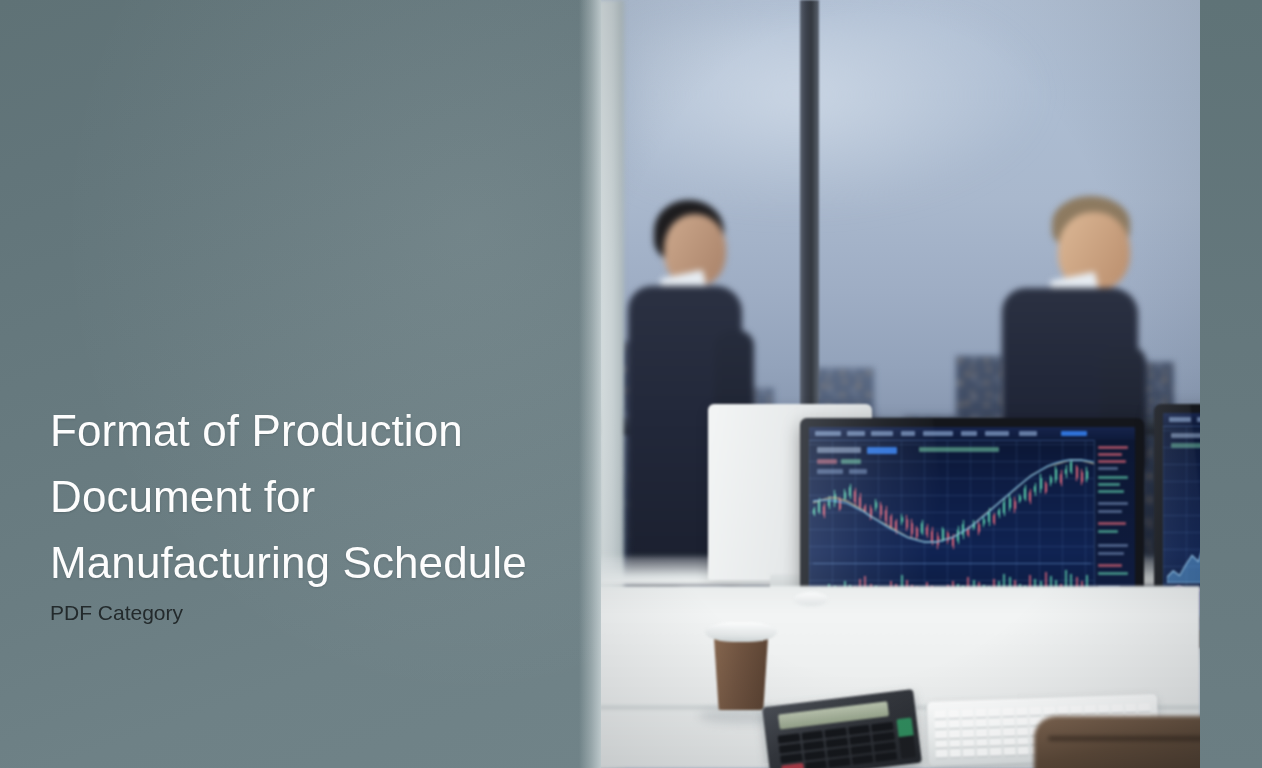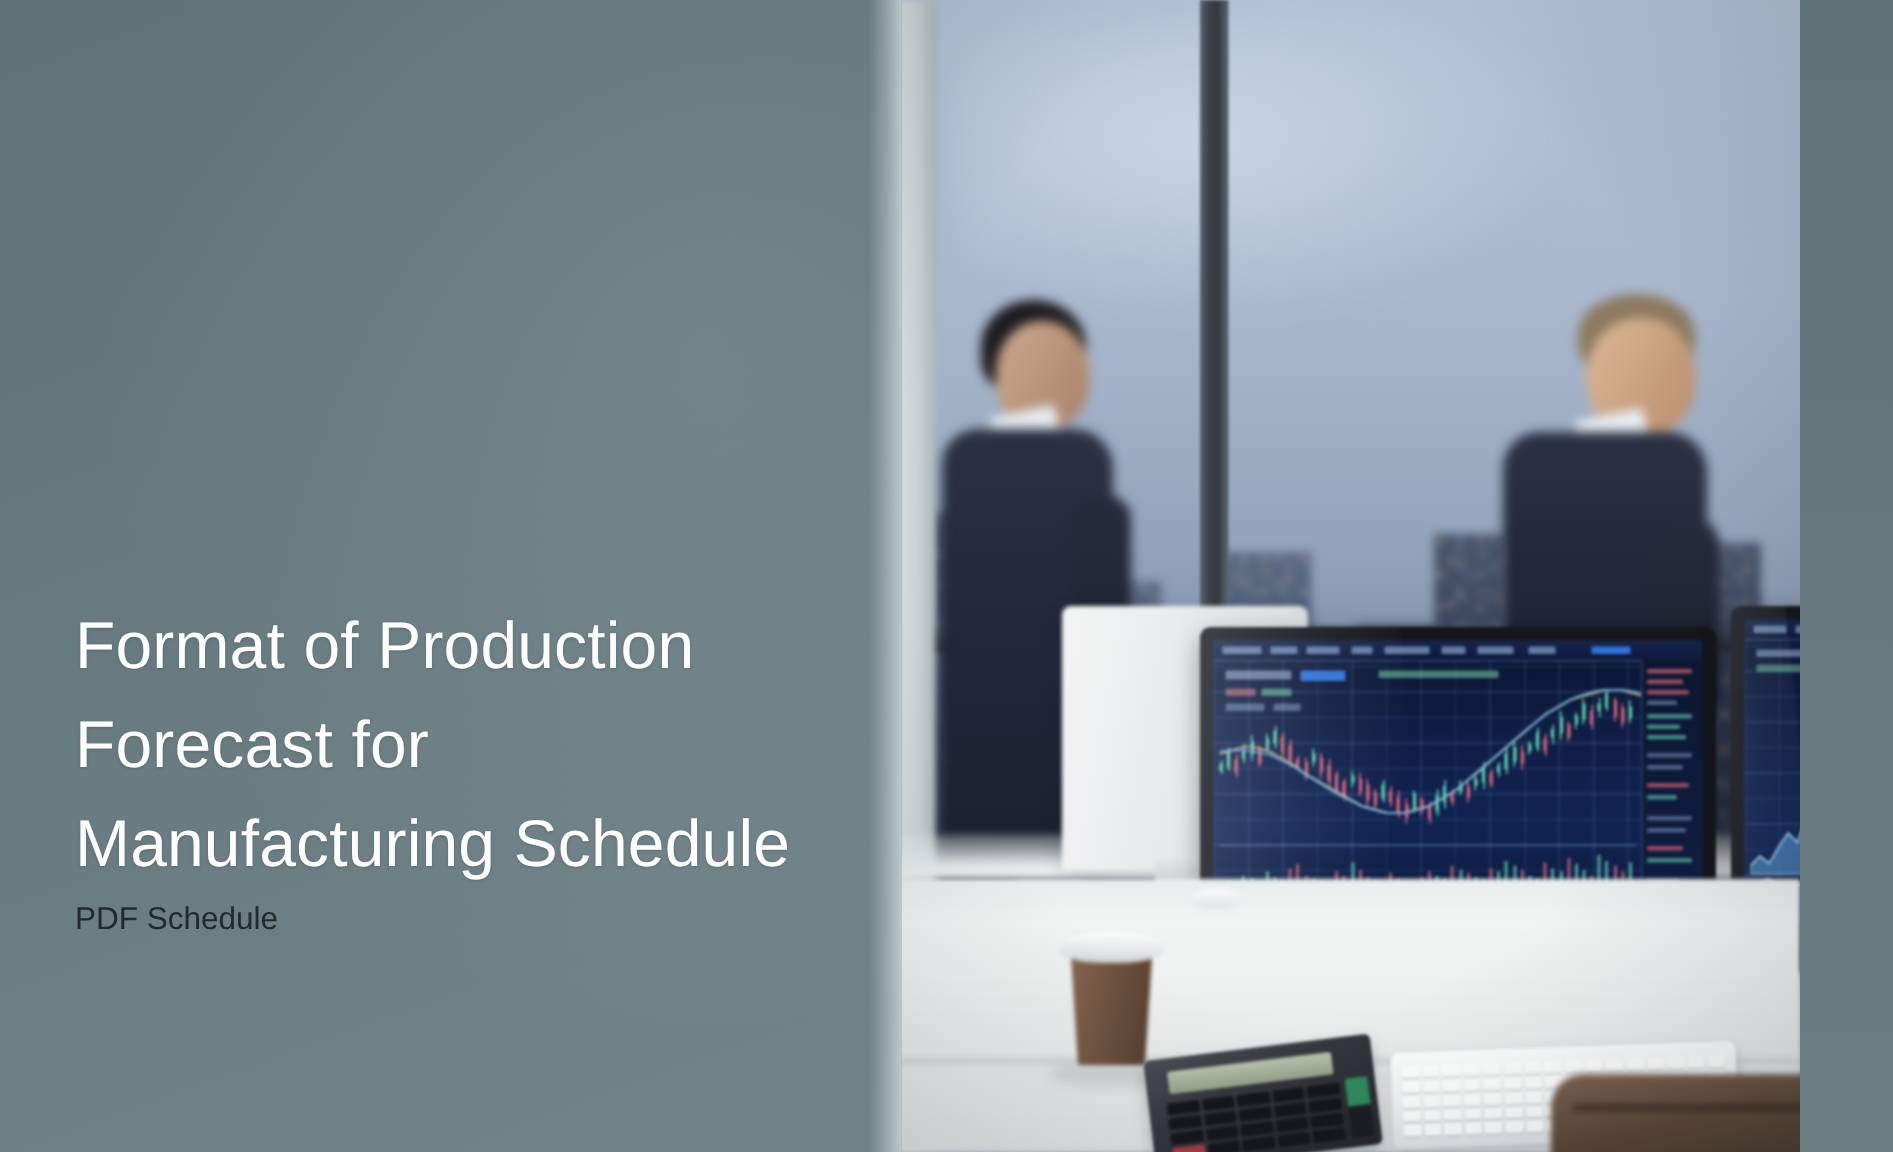--- a/index.html
+++ b/index.html
@@ -1030,19 +1030,19 @@
   </div>
 
   <div class="right-strip"></div>
 
   <div class="panel">
     <div class="panel-sheen"></div>
     <div class="panel-edge"></div>
 
     <div class="panel-content">
       <h1 class="hero-title">Format of Production
-Forecast for
+Document for
 Manufacturing Schedule</h1>
-      <p class="hero-note">PDF Schedule</p>
+      <p class="hero-note">PDF Category</p>
     </div>
   </div>
 
 </div>
 
 </body></html>

